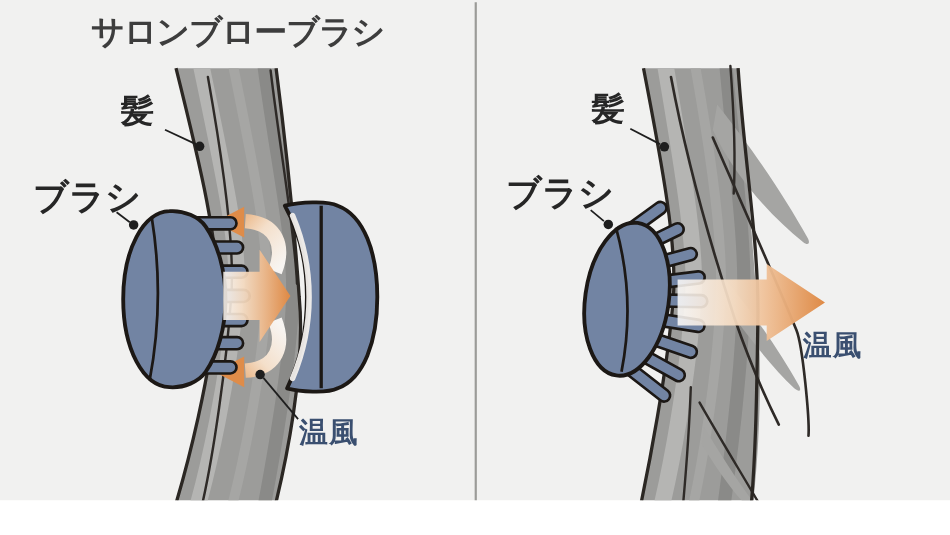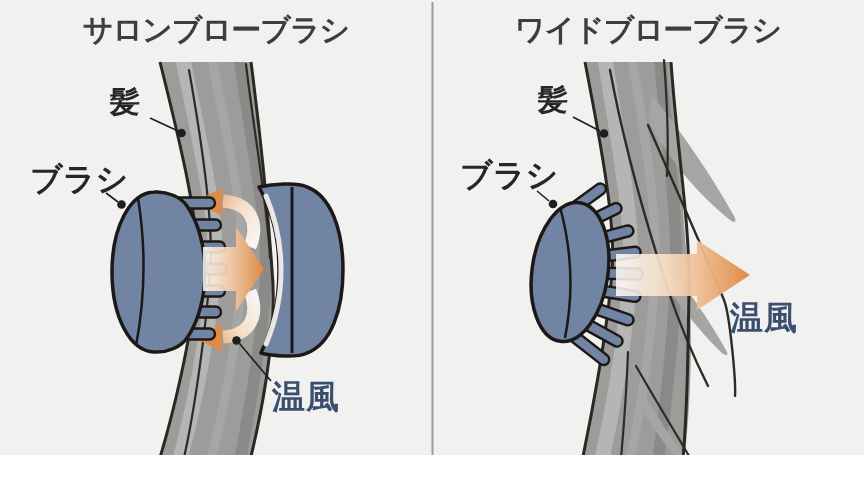--- a/index.html
+++ b/index.html
@@ -15,21 +15,21 @@
   }
   .panel-title{
     position:absolute;top:12px;width:432px;text-align:center;
     font-size:30px;font-weight:bold;color:var(--title-text,#3d3d3d);
     letter-spacing:-1px;line-height:1.2;white-space:nowrap;
   }
   .panel-title.left{left:0;}
   .panel-title.right{left:432px;}
   .hair-label{font-size:30px;}
   .brush-label{font-size:32px;}
-  .warm-air-label{font-size:33px;color:var(--warm-air-text,#3a4f70);letter-spacing:1px;}
+  .warm-air-label{font-size:26px;color:var(--warm-air-text,#3a4f70);letter-spacing:1px;}
   .hair-label.lp{left:110px;top:87px;}
   .brush-label.lp{left:30px;top:163px;}
   .warm-air-label.lp{left:272px;top:380px;}
   .hair-label.rp{left:538px;top:85px;}
   .brush-label.rp{left:460px;top:159px;}
   .warm-air-label.rp{left:730px;top:301px;}
 
   .hair-fill{fill:var(--hair-base,#9c9c9a);}
   .edge{stroke:#2b2723;fill:none;}
   .fill-brush{fill:var(--brush-fill,#7284a3);}
@@ -169,21 +169,20 @@
       <polygon points="616,254 697,254 697,240 750,275 697,310 697,296 616,296" fill="url(#gradBigR)"></polygon>
 
       <line class="leader" x1="573" y1="117" x2="600" y2="131"></line>
       <circle class="leader-dot" cx="604" cy="133.5" r="4.3"></circle>
       <line class="leader" x1="537" y1="191" x2="549" y2="201"></line>
       <circle class="leader-dot" cx="553" cy="204" r="4.3"></circle>
     </g>
   </svg>
 
   <div class="panel-title left">サロンブローブラシ</div>
-  <div class="panel-title right">ワイドブローブラシ</div>
 
   <div class="label hair-label lp">髪</div>
   <div class="label brush-label lp">ブラシ</div>
   <div class="label warm-air-label lp">温風</div>
 
   <div class="label hair-label rp">髪</div>
   <div class="label brush-label rp">ブラシ</div>
   <div class="label warm-air-label rp">温風</div>
 </div>
 

